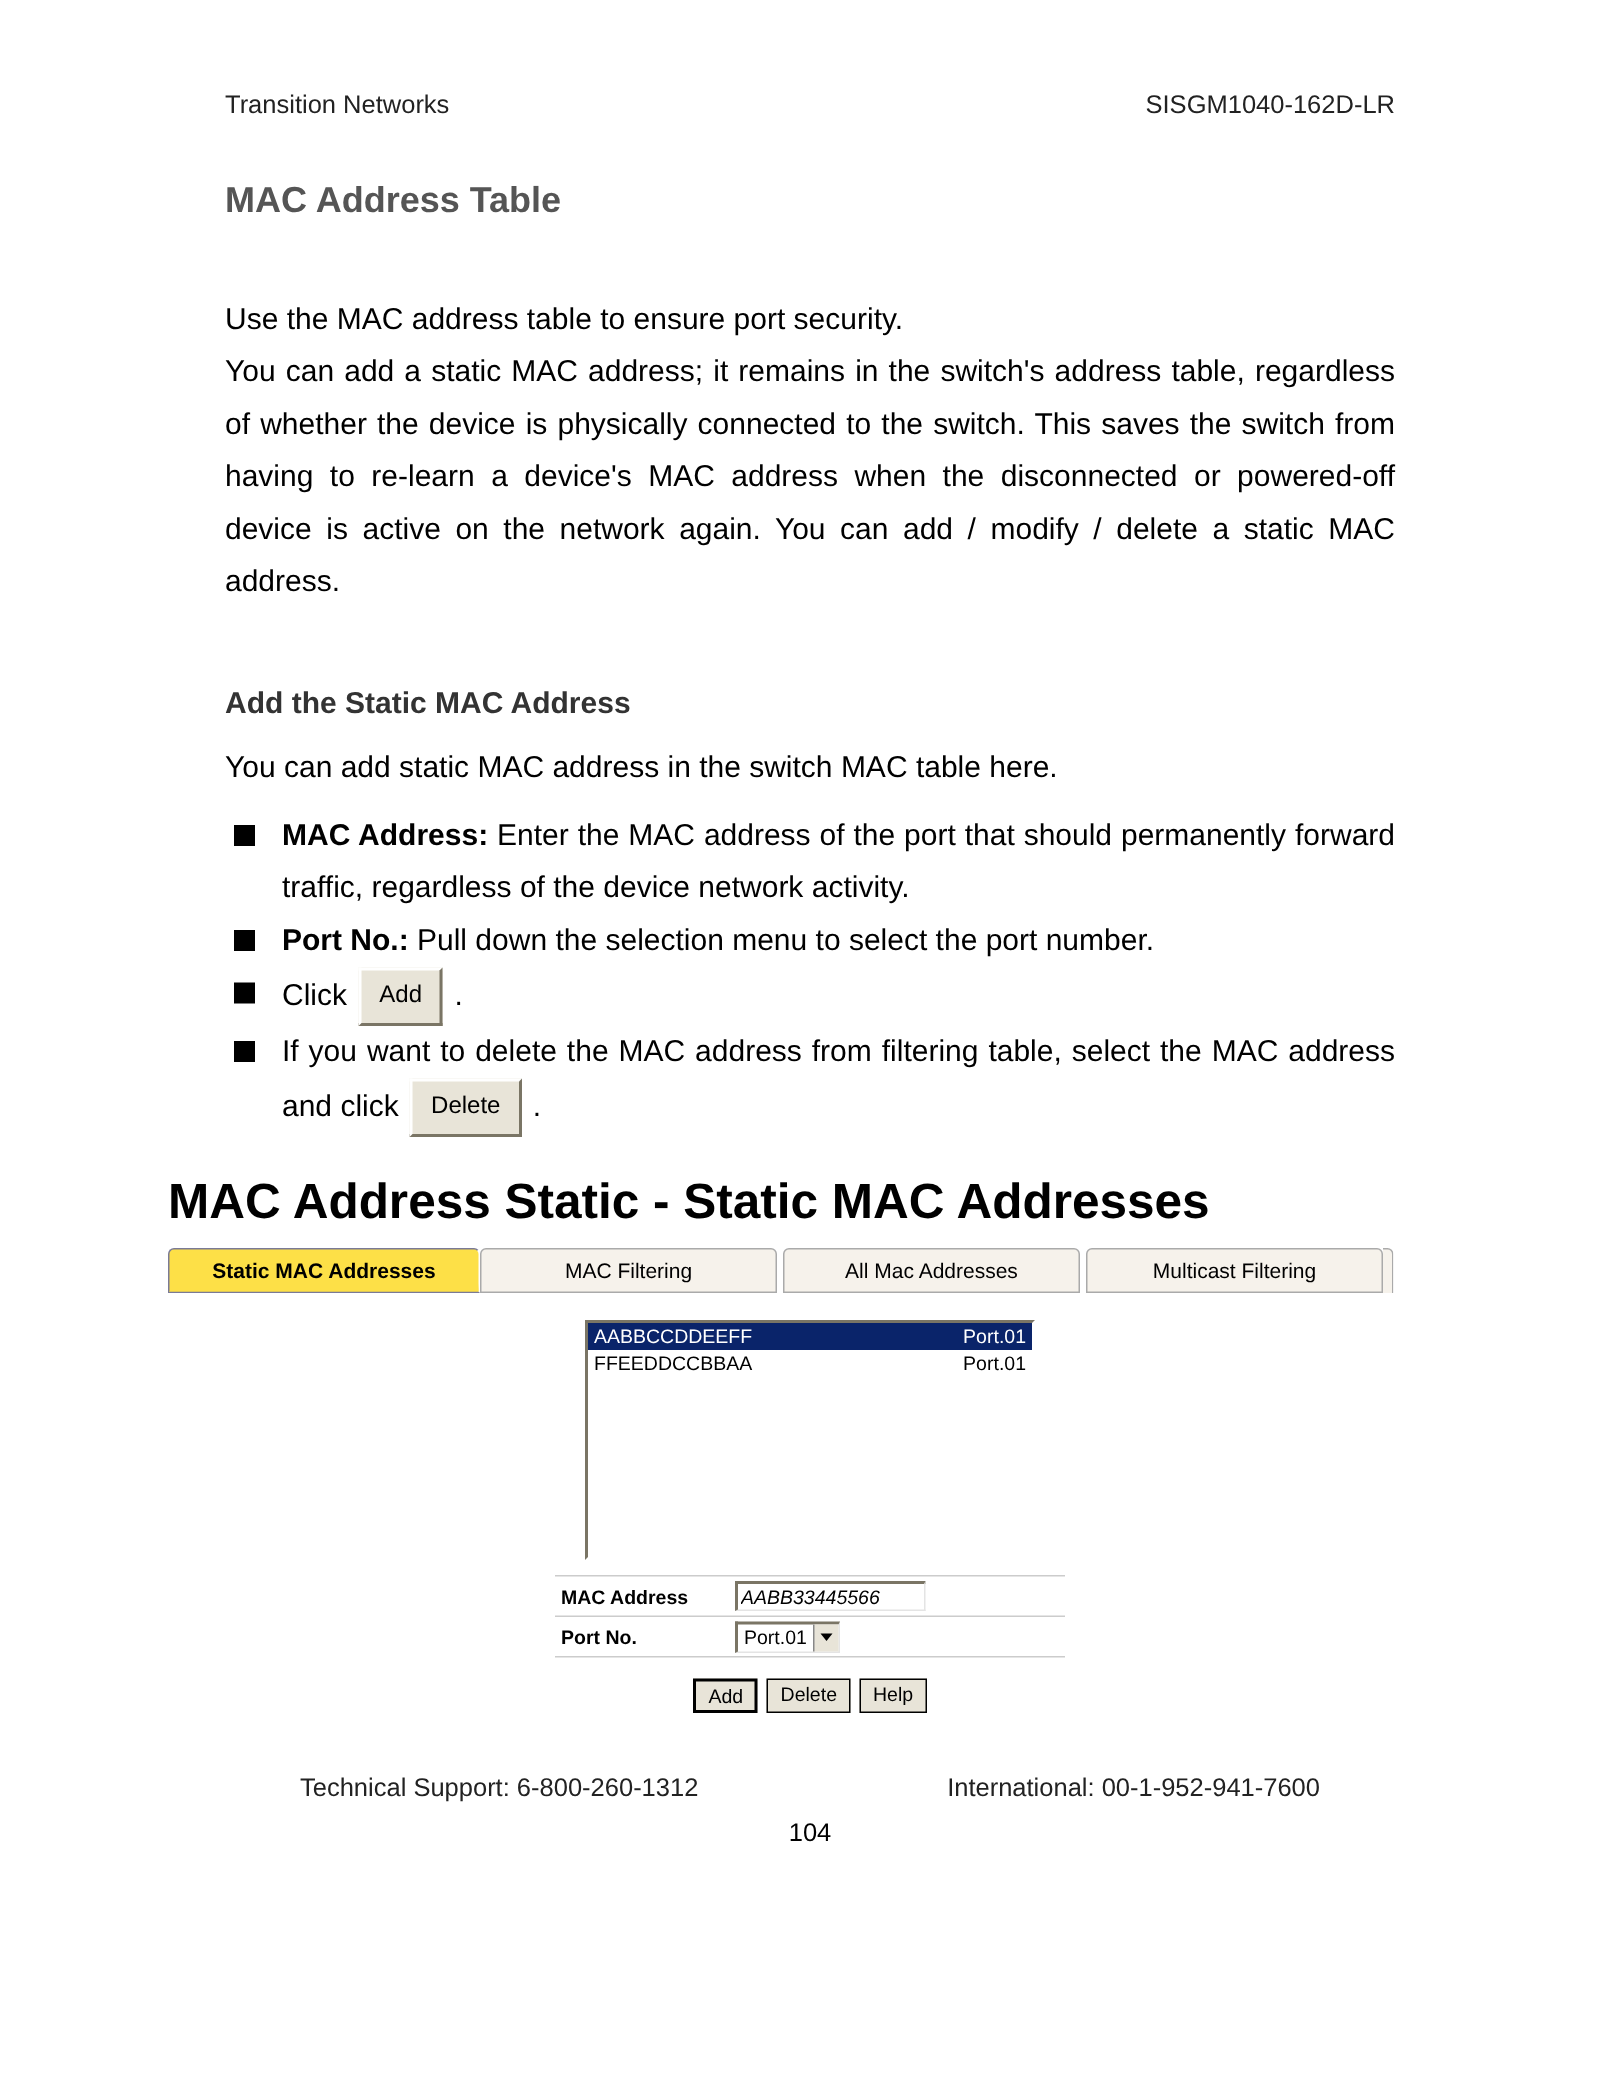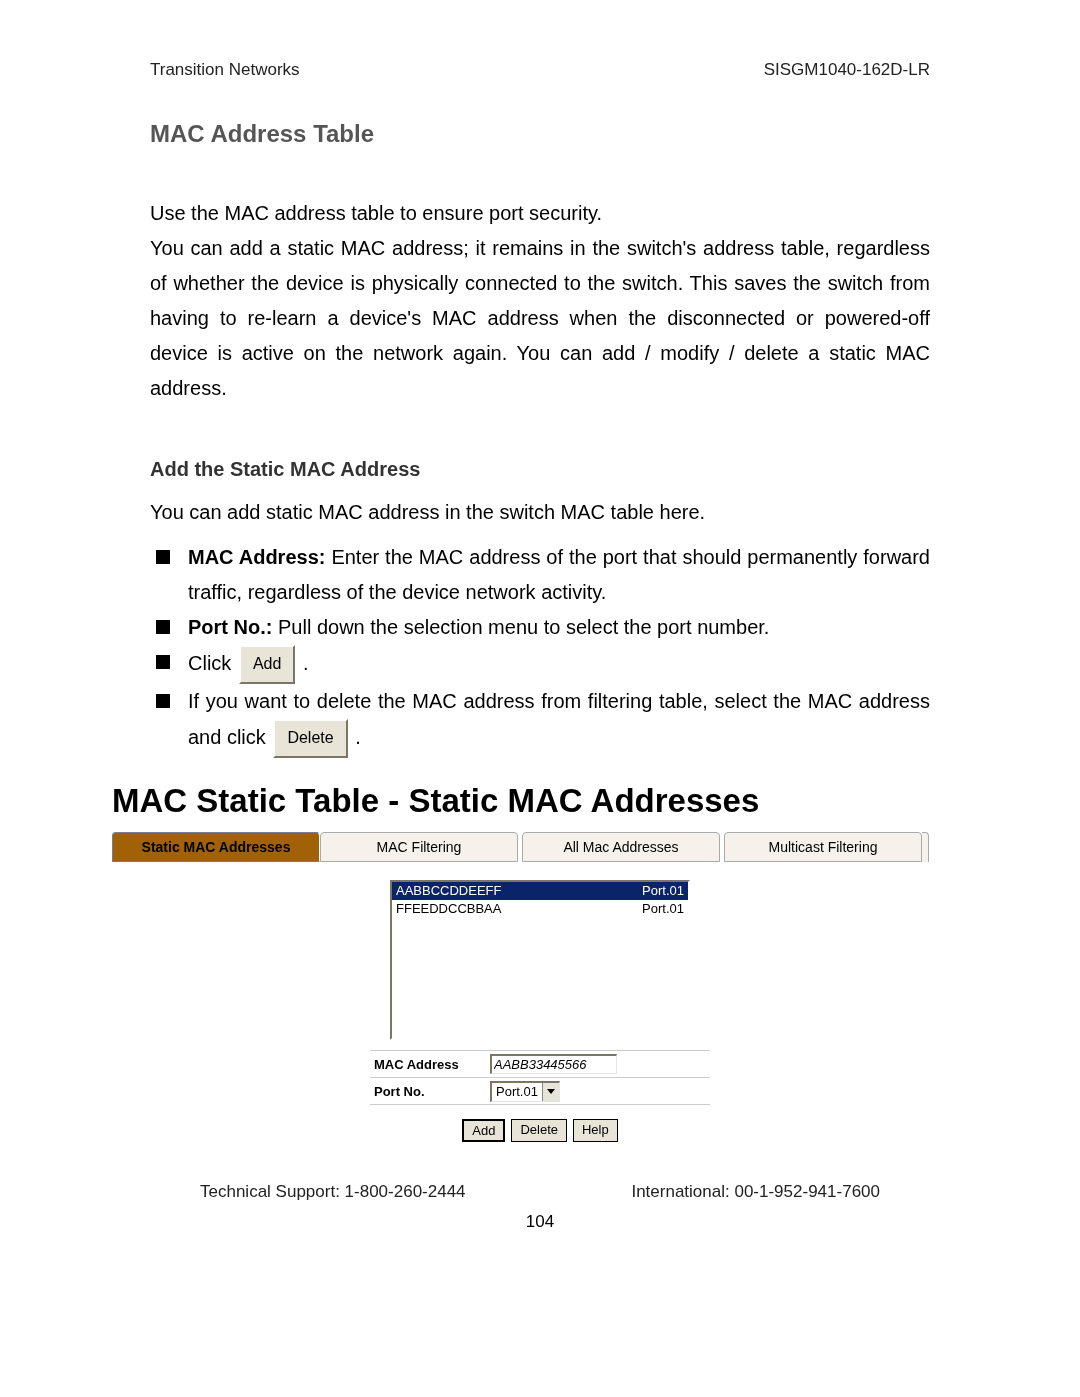--- a/index.html
+++ b/index.html
@@ -108,21 +108,21 @@
     align-items: center;
     justify-content: center;
     padding: 0 10px;
     border-top-left-radius: 4px;
     border-top-right-radius: 4px;
     color: #000;
     white-space: nowrap;
   }
   .tab.active {
     width: 186px;
-    background: #a16207;
+    background: #fde047;
     border: 1px solid #7a7a96;
     border-right: 1px solid #fff;
     font-weight: bold;
   }
   .tab.inactive {
     background: #f6f2eb;
     border: 1px solid #aaa;
     width: 176px;
   }
   .tab-spacer {
@@ -286,21 +286,21 @@
         <span> .</span>
       </li>
       <li>
         <span>If you want to delete the MAC address from filtering table, select the MAC address and click </span>
         <span class="btn-3d">Delete</span>
         <span> .</span>
       </li>
     </ul>
   </div>
 
-  <div class="shot-title">MAC Static Table - Static MAC Addresses</div>
+  <div class="shot-title">MAC Address Static - Static MAC Addresses</div>
 
   <div class="shot">
     <div class="tabbar">
       <div class="tab active">Static MAC Addresses</div>
       <div class="tab inactive">MAC Filtering</div>
       <div class="tab-spacer"></div>
       <div class="tab inactive">All Mac Addresses</div>
       <div class="tab-spacer"></div>
       <div class="tab inactive">Multicast Filtering</div>
       <div class="tab-cap"></div>
@@ -338,17 +338,17 @@
 
       <div class="btn-row">
         <div class="btn-flat primary">Add</div>
         <div class="btn-flat">Delete</div>
         <div class="btn-flat">Help</div>
       </div>
     </div>
   </div>
 
   <div class="running-footer">
-    <span>Technical Support: 1-800-260-2444</span>
+    <span>Technical Support: 6-800-260-1312</span>
     <span>International: 00-1-952-941-7600</span>
   </div>
   <div class="page-num">104</div>
 </div>
 
 </body></html>

